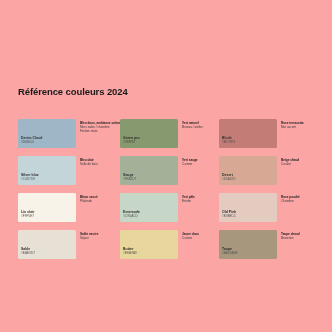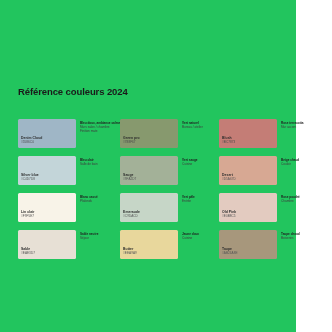--- a/index.html
+++ b/index.html
@@ -9,23 +9,23 @@
   body {
     width: 332px;
     height: 332px;
     background: #ffffff;
     font-family: "Liberation Sans", sans-serif;
     overflow: hidden;
   }
 
   .sheet {
     position: relative;
-    width: 296px;
+    width: 332px;
     height: 332px;
-    background: #22c55e;
+    background: #fca5a5;
     box-sizing: border-box;
   }
 
   .page-title {
     position: absolute;
     left: 18px;
     top: 86px;
     font-size: 9.5px;
     font-weight: bold;
     color: #1a1a1a;

